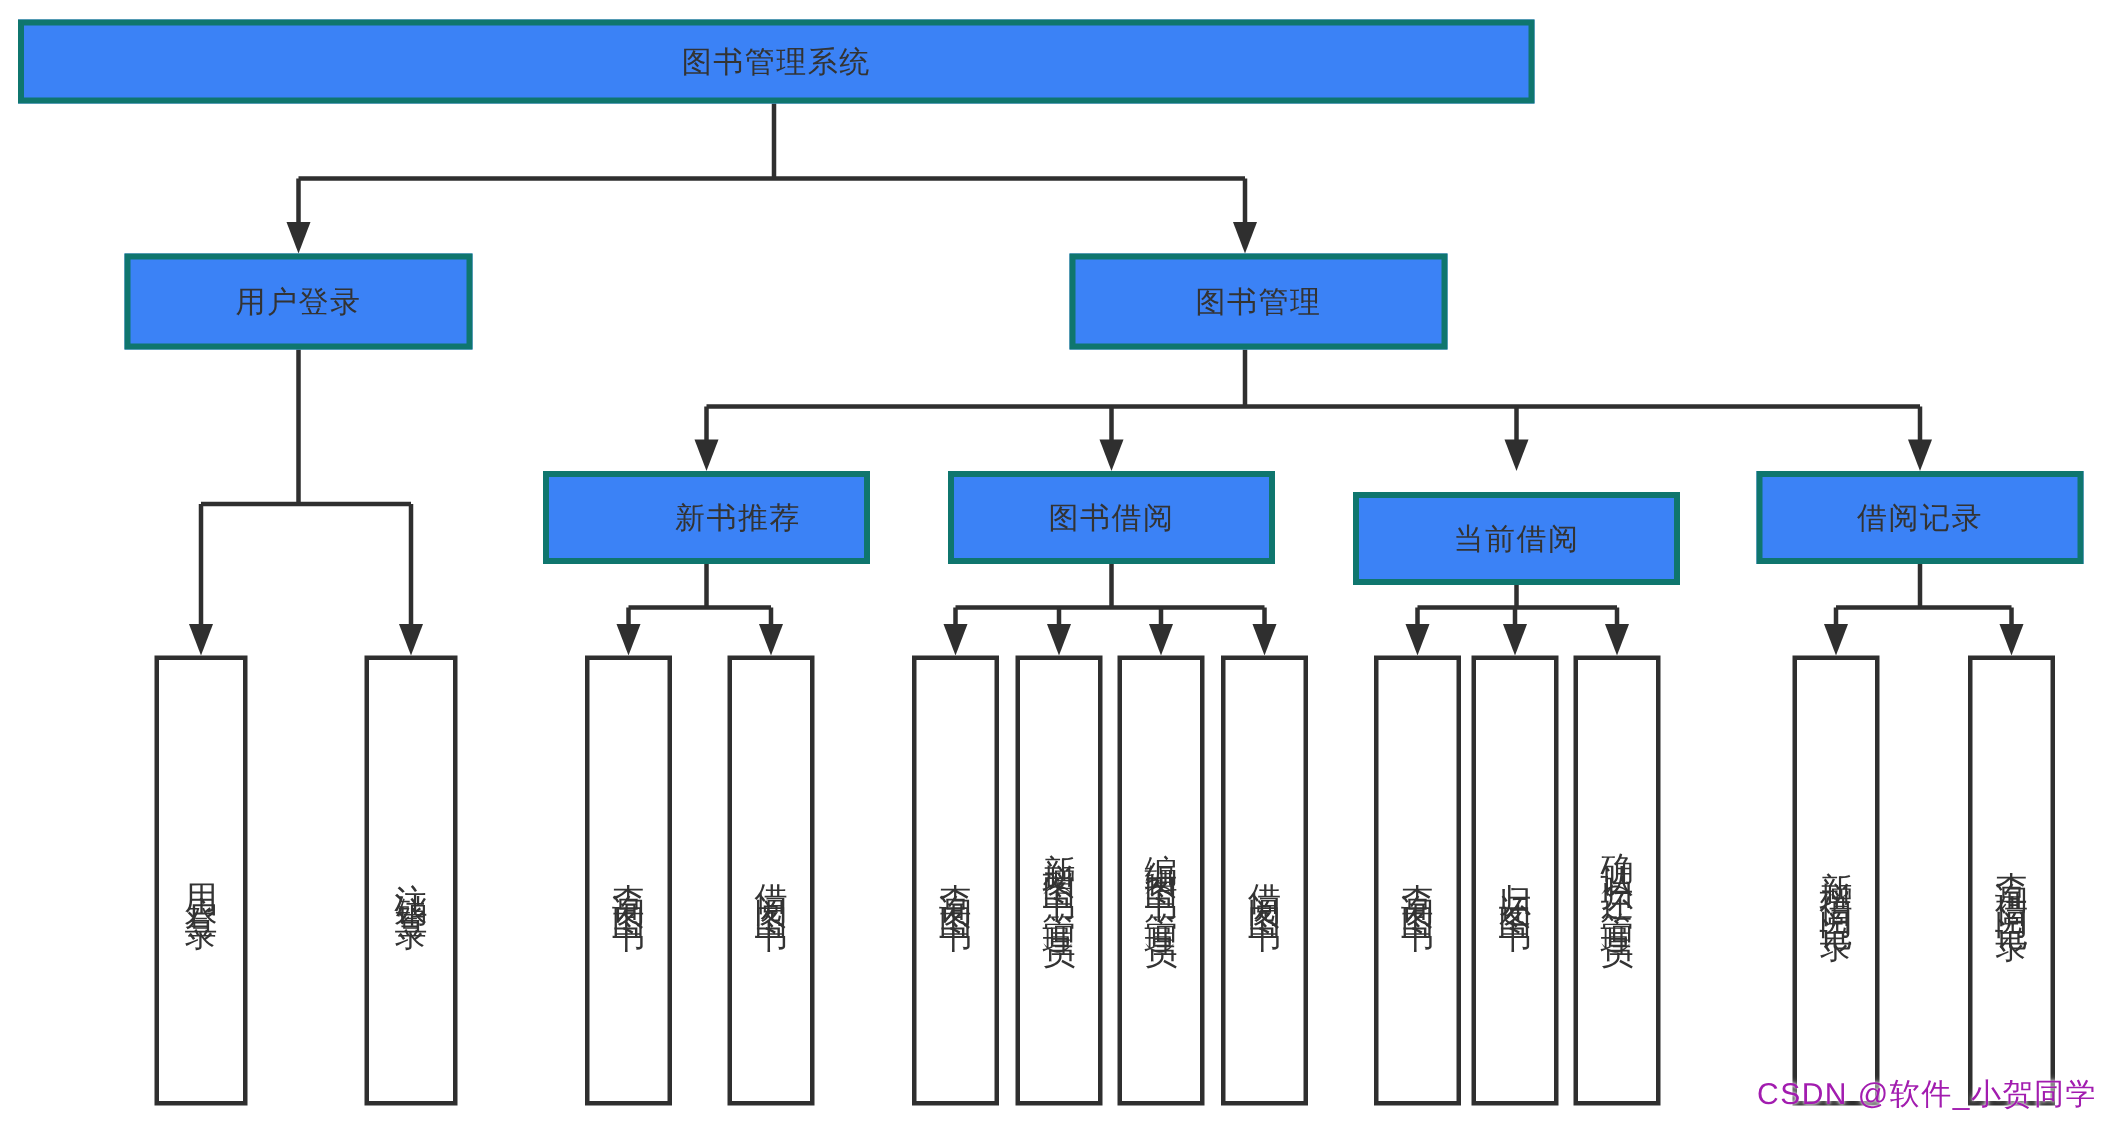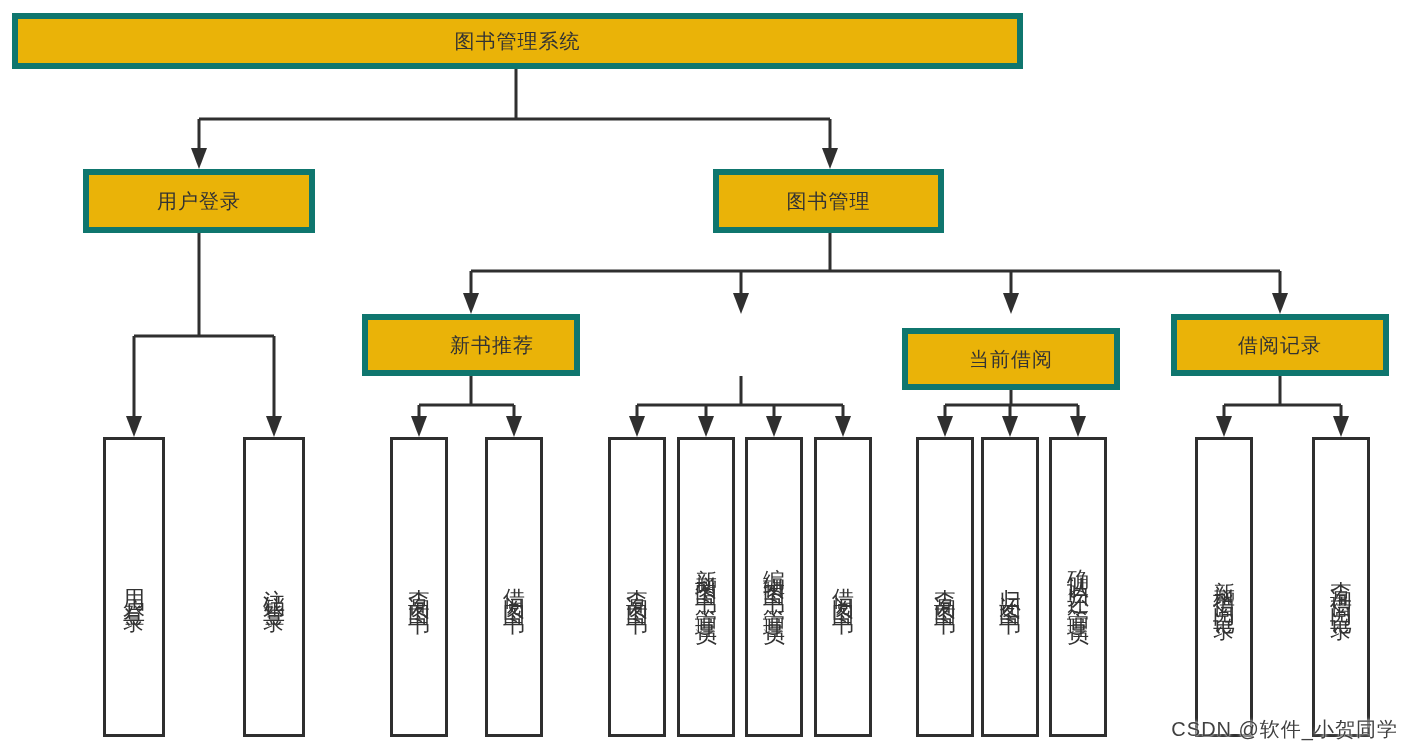--- a/index.html
+++ b/index.html
@@ -8,22 +8,22 @@
     width: 1405px;
     height: 747px;
     background: #ffffff;
     font-family: "Liberation Sans", "DejaVu Sans", sans-serif;
     color: #333333;
     overflow: hidden;
   }
   .box {
     position: absolute;
     box-sizing: border-box;
-    background: #eab308;
-    border: 6px solid #0f766e;
+    background: #3b82f6;
+    border: 4px solid #0f766e;
     display: flex;
     align-items: center;
     justify-content: center;
     font-size: 20px;
     letter-spacing: 1px;
     white-space: nowrap;
     z-index: 2;
   }
   .vbox {
     position: absolute;
@@ -48,32 +48,32 @@
     width: 1405px; height: 747px;
     z-index: 1;
   }
   #connectors path { stroke: #2f2f2f; stroke-width: 3; fill: none; }
   #connectors polygon { fill: #2f2f2f; stroke: none; }
   .watermark {
     position: absolute;
     right: 7px;
     bottom: 4px;
     font-size: 20px;
-    color: #404040;
+    color: #a21caf;
     letter-spacing: 1px;
     text-shadow: 0 0 2px #ffffff, 0 0 4px #ffffff;
     z-index: 5;
     white-space: nowrap;
     margin-top: 24px;
   }
 
   
   #n-root   { left: 12px;   top: 13px;  width: 1011px; height: 56px; }
   #n-login  { left: 83px;   top: 169px; width: 232px;  height: 64px; }
-  #n-mgmt   { left: 713px;  top: 169px; width: 231px;  height: 64px; }
+  #n-mgmt   { left: 713px;  top: 169px; width: 252px;  height: 64px; }
 
   #n-m0 { left: 362px;  top: 314px; width: 218px; height: 62px; padding-left: 42px; }
   #n-m1 { left: 632px;  top: 314px; width: 218px; height: 62px; }
   #n-m2 { left: 902px;  top: 328px; width: 218px; height: 62px; }
   #n-m3 { left: 1171px; top: 314px; width: 218px; height: 62px; }
 
   .leaf { top: 437px; height: 300px; }
   #l-a0 { left: 103px;  width: 62px; }
   #l-a1 { left: 243px;  width: 62px; }
   #l-b0 { left: 390px;  width: 58px; }
@@ -128,20 +128,21 @@
     <polygon points="1216,416 1232,416 1224,437"></polygon>
     <polygon points="1333,416 1349,416 1341,437"></polygon>
   </svg>
 
   <div id="n-root" class="box">图书管理系统</div>
 
   <div id="n-login" class="box">用户登录</div>
   <div id="n-mgmt" class="box">图书管理</div>
 
   <div id="n-m0" class="box">新书推荐</div>
+  <div id="n-m1" class="box">图书借阅</div>
   <div id="n-m2" class="box">当前借阅</div>
   <div id="n-m3" class="box">借阅记录</div>
 
   <div id="l-a0" class="vbox leaf">
     <span>用户登录</span>
   </div>
   <div id="l-a1" class="vbox leaf">
     <span>注销登录</span>
   </div>
 

